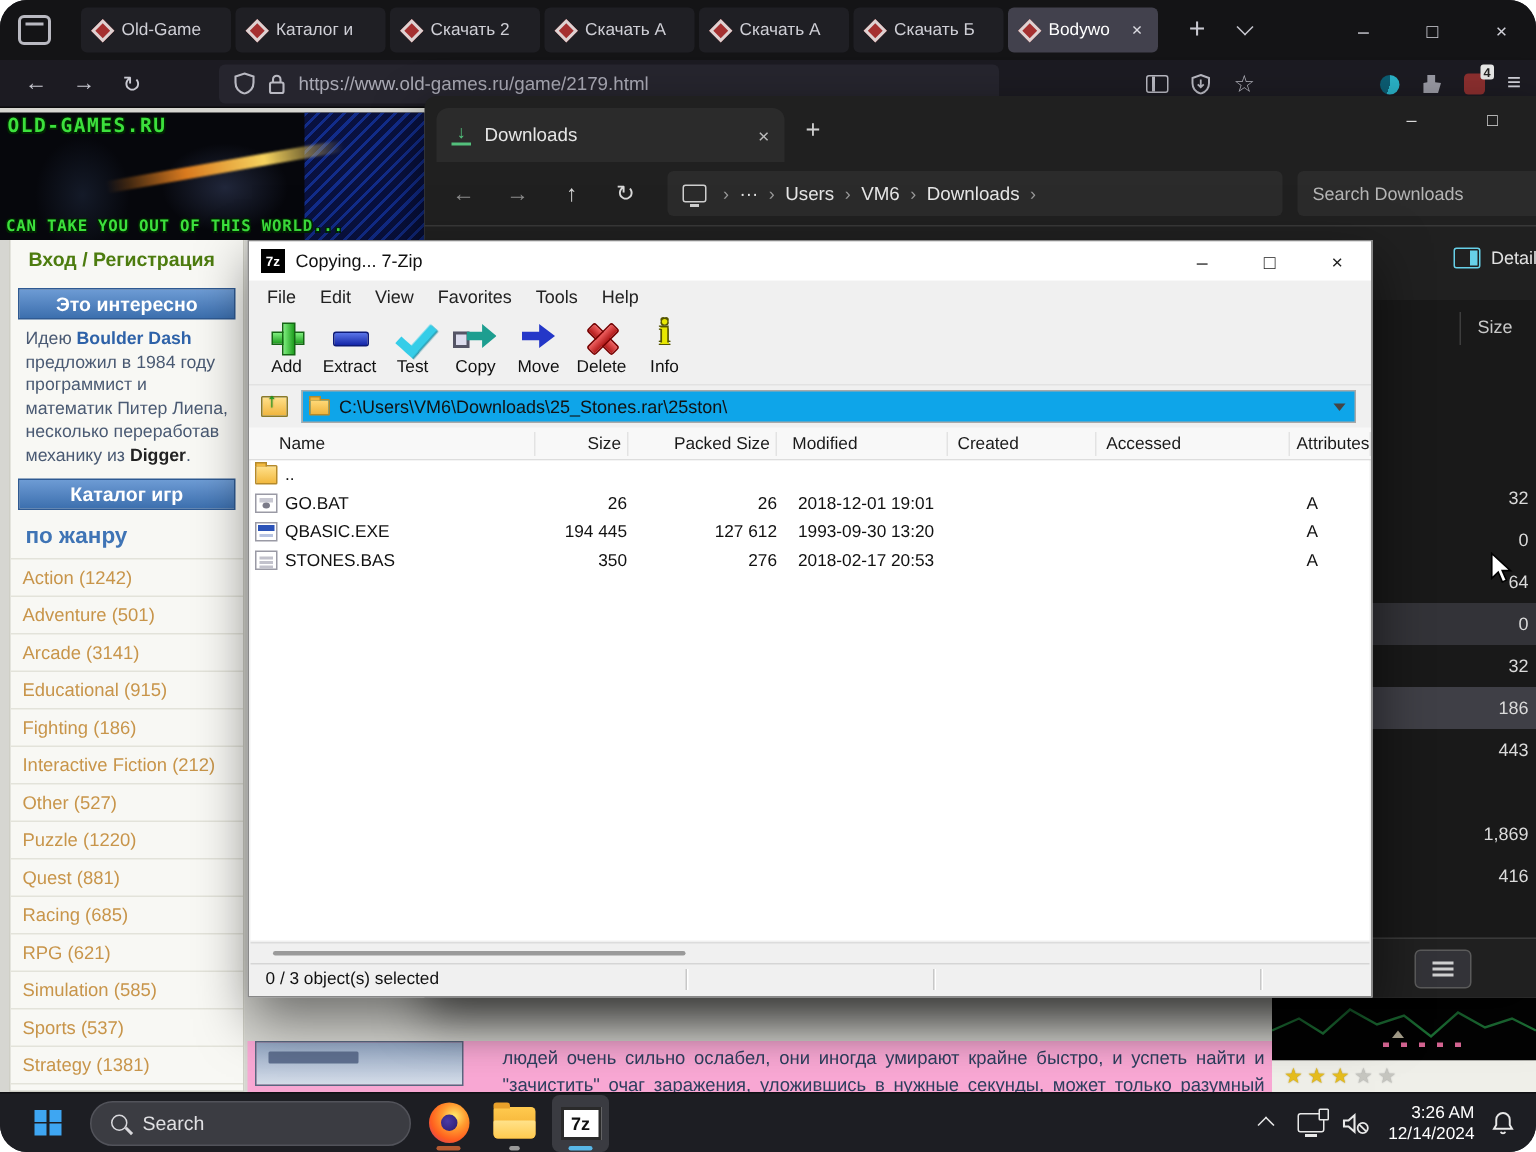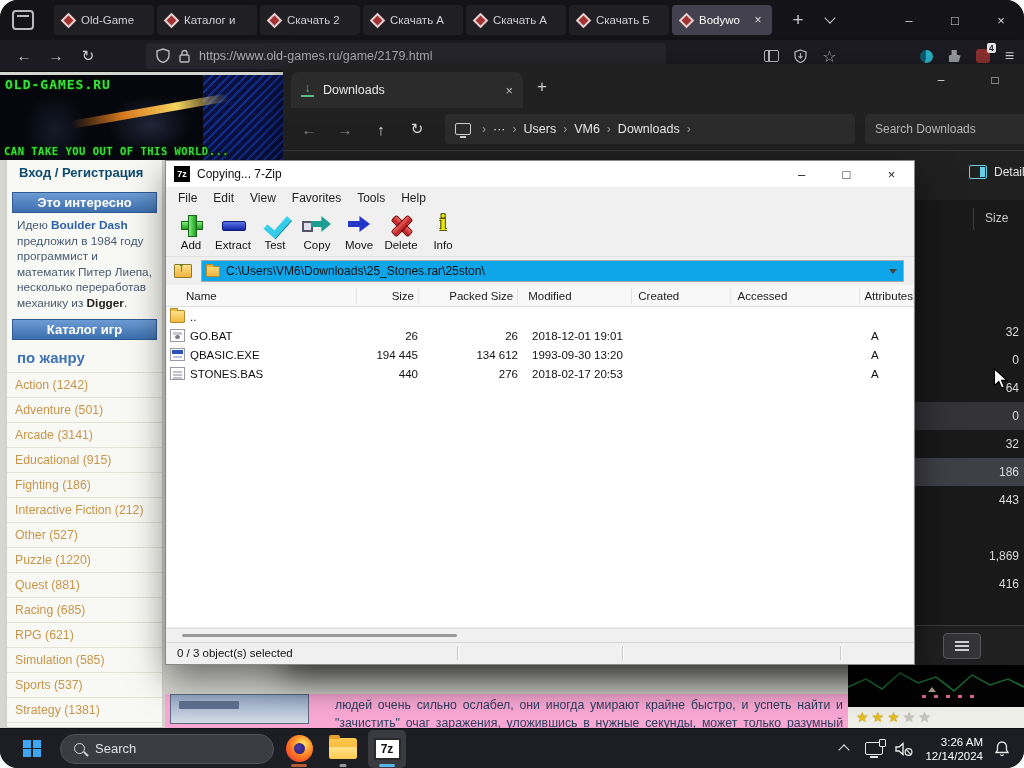--- a/index.html
+++ b/index.html
@@ -72,21 +72,21 @@
       transform:rotate(-10deg); filter:blur(.7px); }
   .banner-title { position:absolute; top:2px; left:5px;
       font:bold 13px "DejaVu Sans Mono", monospace; color:#3ce03c; letter-spacing:1px;
       text-shadow:1px 1px 0 #012501, -1px -1px 0 #012501, 1px -1px 0 #012501, -1px 1px 0 #012501; }
   .banner-tagline { position:absolute; bottom:3px; left:4px;
       font:bold 10.5px "DejaVu Sans Mono", monospace; color:#3ce03c; letter-spacing:.5px;
       text-shadow:1px 1px 0 #012501, -1px -1px 0 #012501, 1px -1px 0 #012501, -1px 1px 0 #012501; }
 
   .sidebar { position:absolute; left:6px; top:88px; width:157px; height:568px;
              background:#f8f8f4; border:1px solid #cfcfc6; border-top:none; overflow:hidden; }
-  .login { padding:5px 0 0 12px; font-weight:bold; font-size:13px; color:#0c4a6e; height:24px; }
+  .login { padding:5px 0 0 12px; font-weight:bold; font-size:13px; color:#4d7c0f; height:24px; }
   .side-hdr { margin:8px 5px 0 5px; height:21px; background:linear-gradient(#6d9bd4,#3c6fae);
               border:1px solid #2f5a92; color:#fff; font-weight:bold; font-size:13px;
               text-align:center; line-height:20px; }
   .side-para { margin:5px 8px 0 10px; font-size:11.8px; line-height:1.32; color:#4a5a73; }
   .side-para .lnk { color:#2e62a8; font-weight:bold; }
   .side-para .drk { color:#222; font-weight:bold; }
   .genre-head { margin:9px 0 0 10px; font-size:15px; font-weight:bold; color:#3f74b5; height:20px; }
   .genres { list-style:none; margin-top:3px; }
   .genres li { height:25px; line-height:25px; padding-left:8px; font-size:12.3px;
                color:#c8954a; border-top:1px solid #e3e3da; cursor:pointer; }
@@ -657,33 +657,33 @@
           <span class="cacc"></span>
           <span class="cattr">A</span>
         </div>
 
         <div class="zrow icon-exe">
           <span class="cname">
             <span class="fic"></span>
             <span>QBASIC.EXE</span>
           </span>
           <span class="csize">194 445</span>
-          <span class="cpacked">134 612</span>
+          <span class="cpacked">127 612</span>
           <span class="cmod">1993-09-30 13:20</span>
           <span class="ccre"></span>
           <span class="cacc"></span>
           <span class="cattr">A</span>
         </div>
 
         <div class="zrow icon-doc">
           <span class="cname">
             <span class="fic"></span>
             <span>STONES.BAS</span>
           </span>
-          <span class="csize">440</span>
+          <span class="csize">350</span>
           <span class="cpacked">276</span>
           <span class="cmod">2018-02-17 20:53</span>
           <span class="ccre"></span>
           <span class="cacc"></span>
           <span class="cattr">A</span>
         </div>
       </div>
 
     <div class="zip-hscroll">
       <div class="thumb"></div>

